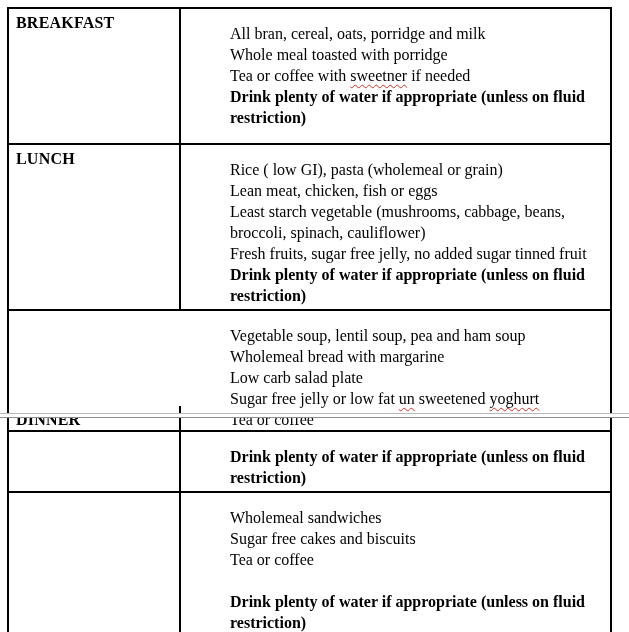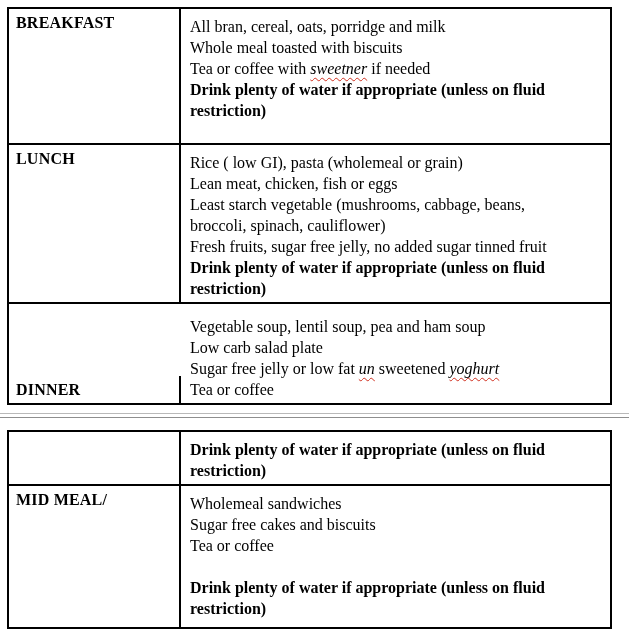--- a/index.html
+++ b/index.html
@@ -42,32 +42,32 @@
   .t-label {
     width: 172px;
     flex: 0 0 172px;
     border-right: 2px solid #000000;
     padding: 3px 6px 3px 7px;
     font-weight: bold;
     letter-spacing: 0.2px;
   }
   .t-content {
     flex: 1 1 auto;
-    padding: 7px 10px 3px 9px;
+    padding: 14px 10px 3px 9px;
+    margin-left: 40px;
   }
   .content-line { white-space: nowrap; }
   .seg { white-space: pre; }
   .seg.bold { font-weight: bold; }
   .seg.misspell {
     text-decoration-line: underline;
     text-decoration-style: wavy;
     text-decoration-color: #d03020;
     text-decoration-thickness: 1px;
     text-underline-offset: 3px;
-    font-style: italic;
   }
   .page-break {
     position: absolute;
     left: 0;
     top: 413px;
     width: 629px;
     height: 3px;
     background: #ffffff;
     border-top: 1px solid #b9b9b9;
     border-bottom: 1px solid #8e8e8e;
@@ -78,21 +78,21 @@
 <body>
 
 <div class="page">
   <div class="doc-table table-top">
       <div class="t-row" style="min-height: 134px;">
         <div class="t-cell t-label">
           <div class="label-line">BREAKFAST</div>
         </div>
         <div class="t-cell t-content">
           <div class="content-line"><span class="seg">All bran, cereal, oats, porridge and milk</span></div>
-          <div class="content-line"><span class="seg">Whole meal toasted with biscuits</span></div>
+          <div class="content-line"><span class="seg">Whole meal toasted with porridge</span></div>
           <div class="content-line"><span class="seg">Tea or coffee with </span><span class="seg misspell">sweetner</span><span class="seg"> if needed</span></div>
           <div class="content-line"><span class="seg bold">Drink plenty of water if appropriate (unless on fluid</span></div>
           <div class="content-line"><span class="seg bold">restriction)</span></div>
         </div>
       </div>
       <div class="t-row" style="min-height: 157px;">
         <div class="t-cell t-label">
           <div class="label-line">LUNCH</div>
         </div>
         <div class="t-cell t-content">
@@ -104,38 +104,38 @@
           <div class="content-line"><span class="seg bold">Drink plenty of water if appropriate (unless on fluid</span></div>
           <div class="content-line"><span class="seg bold">restriction)</span></div>
         </div>
       </div>
       <div class="t-row" style="min-height: 99px; align-items: flex-end;">
         <div class="t-cell t-label">
           <div class="label-line">DINNER</div>
         </div>
         <div class="t-cell t-content">
           <div class="content-line"><span class="seg">Vegetable soup, lentil soup, pea and ham soup</span></div>
+          <div class="content-line"><span class="seg">Wholemeal bread with margarine</span></div>
           <div class="content-line"><span class="seg">Low carb salad plate</span></div>
           <div class="content-line"><span class="seg">Sugar free jelly or low fat </span><span class="seg misspell">un</span><span class="seg"> sweetened </span><span class="seg misspell">yoghurt</span></div>
           <div class="content-line"><span class="seg">Tea or coffee</span></div>
         </div>
       </div>
     </div>
   <div class="page-break"></div>
   <div class="doc-table table-bottom">
       <div class="t-row" style="min-height: 51px;">
         <div class="t-cell t-label"></div>
         <div class="t-cell t-content">
           <div class="content-line"><span class="seg bold">Drink plenty of water if appropriate (unless on fluid</span></div>
           <div class="content-line"><span class="seg bold">restriction)</span></div>
         </div>
       </div>
       <div class="t-row" style="min-height: 141px;">
         <div class="t-cell t-label">
-          <div class="label-line">MID MEAL/</div>
         </div>
         <div class="t-cell t-content">
           <div class="content-line"><span class="seg">Wholemeal sandwiches</span></div>
           <div class="content-line"><span class="seg">Sugar free cakes and biscuits</span></div>
           <div class="content-line"><span class="seg">Tea or coffee</span></div>
           <div class="content-line">&nbsp;</div>
           <div class="content-line"><span class="seg bold">Drink plenty of water if appropriate (unless on fluid</span></div>
           <div class="content-line"><span class="seg bold">restriction)</span></div>
         </div>
       </div>

